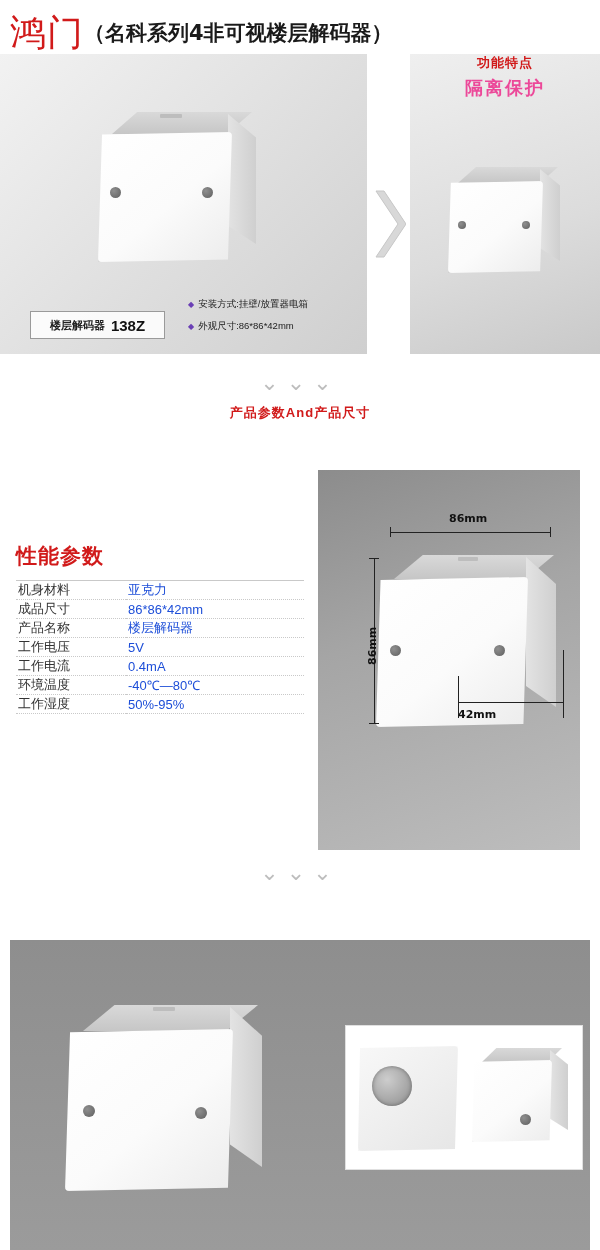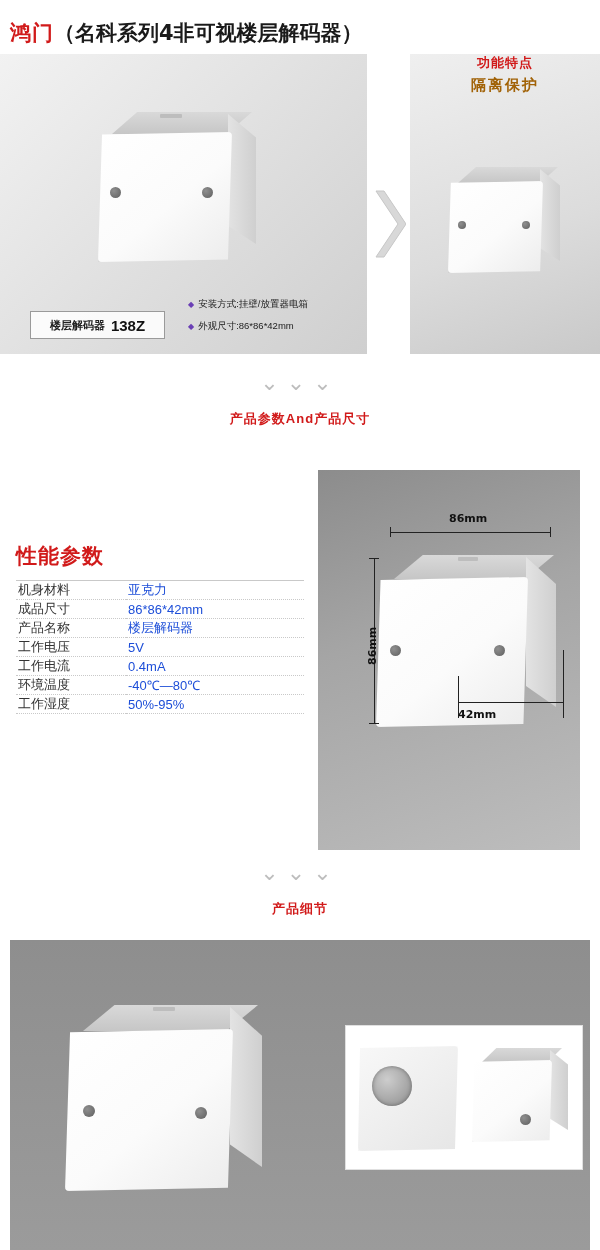--- a/index.html
+++ b/index.html
@@ -22,22 +22,22 @@
     position: absolute;
     top: 16px;
     left: 0;
     width: 600px;
     height: 34px;
     display: flex;
     align-items: center;
     padding-left: 10px;
   }
   .brand {
-    font-size: 21px;
-    font-weight: bold;
+    font-size: 36px;
+    font-weight: normal;
     color: #d11a1a;
     letter-spacing: 1px;
     font-family: "DejaVu Sans", sans-serif;
   }
   .title-main {
     font-size: 21px;
     font-weight: bold;
     color: #1a1a1a;
     letter-spacing: 0px;
     font-family: "DejaVu Sans", sans-serif;
@@ -74,23 +74,23 @@
     color: #d11a1a;
     letter-spacing: 1px;
     font-family: Liberation Serif, serif;
   }
   .feature-sub {
     position: absolute;
     left: 410px;
     top: 22px;
     width: 190px;
     text-align: center;
-    font-size: 15px;
-    font-weight: bold;
-    color: #a16207;
+    font-size: 18px;
+    font-weight: bold;
+    color: #ec4899;
     letter-spacing: 2px;
   }
 
   
   .device {
     position: absolute;
   }
   .dev-face {
     position: absolute;
     background: linear-gradient(140deg,#ffffff 0%,#fbfbfb 55%,#ececec 100%);
@@ -163,21 +163,21 @@
   .chev {
     display: block;
     margin: 0 auto;
     line-height: 1;
     color: #bdbdbd;
     font-size: 22px;
     letter-spacing: 8px;
     font-family: "DejaVu Sans", sans-serif;
   }
   .sep-label {
-    margin-top: 16px;
+    margin-top: 10px;
     font-size: 13px;
     color: #d11a1a;
     font-weight: bold;
     letter-spacing: 1px;
   }
 
   
   .spec-wrap {
     position: absolute;
     top: 470px;
@@ -370,21 +370,20 @@
 
       <div class="dim-line" style="left:140px; top:206px; width:1px; height:42px;"></div>
       <div class="dim-line" style="left:245px; top:180px; width:1px; height:68px;"></div>
       <div class="dim-line" style="left:140px; top:232px; width:105px; height:1px;"></div>
       <div class="dim-text" style="left:140px; top:238px;">42mm</div>
     </div>
   </div>
 
   <div class="sep" style="top:862px;">
     <span class="chev">⌄⌄⌄</span>
-    <div class="sep-label">产品细节</div>
   </div>
 
   <div class="detail-wrap">
     <div class="white-edge-l"></div>
     <div class="white-edge-r"></div>
 
     <div class="device" style="left:55px; top:55px; width:240px; height:220px;">
       <div class="dev-top" style="left:28px; top:10px; width:175px; height:26px; clip-path: polygon(18% 0%, 100% 0%, 82% 100%, 0% 100%);"></div>
       <div class="dev-side" style="left:175px; top:12px; width:32px; height:160px; clip-path: polygon(0% 0%, 100% 18%, 100% 100%, 0% 86%);"></div>
       <div class="dev-face" style="left:10px; top:34px; width:168px; height:162px; clip-path: polygon(3% 2%, 100% 0%, 97% 98%, 0% 100%);"></div>

